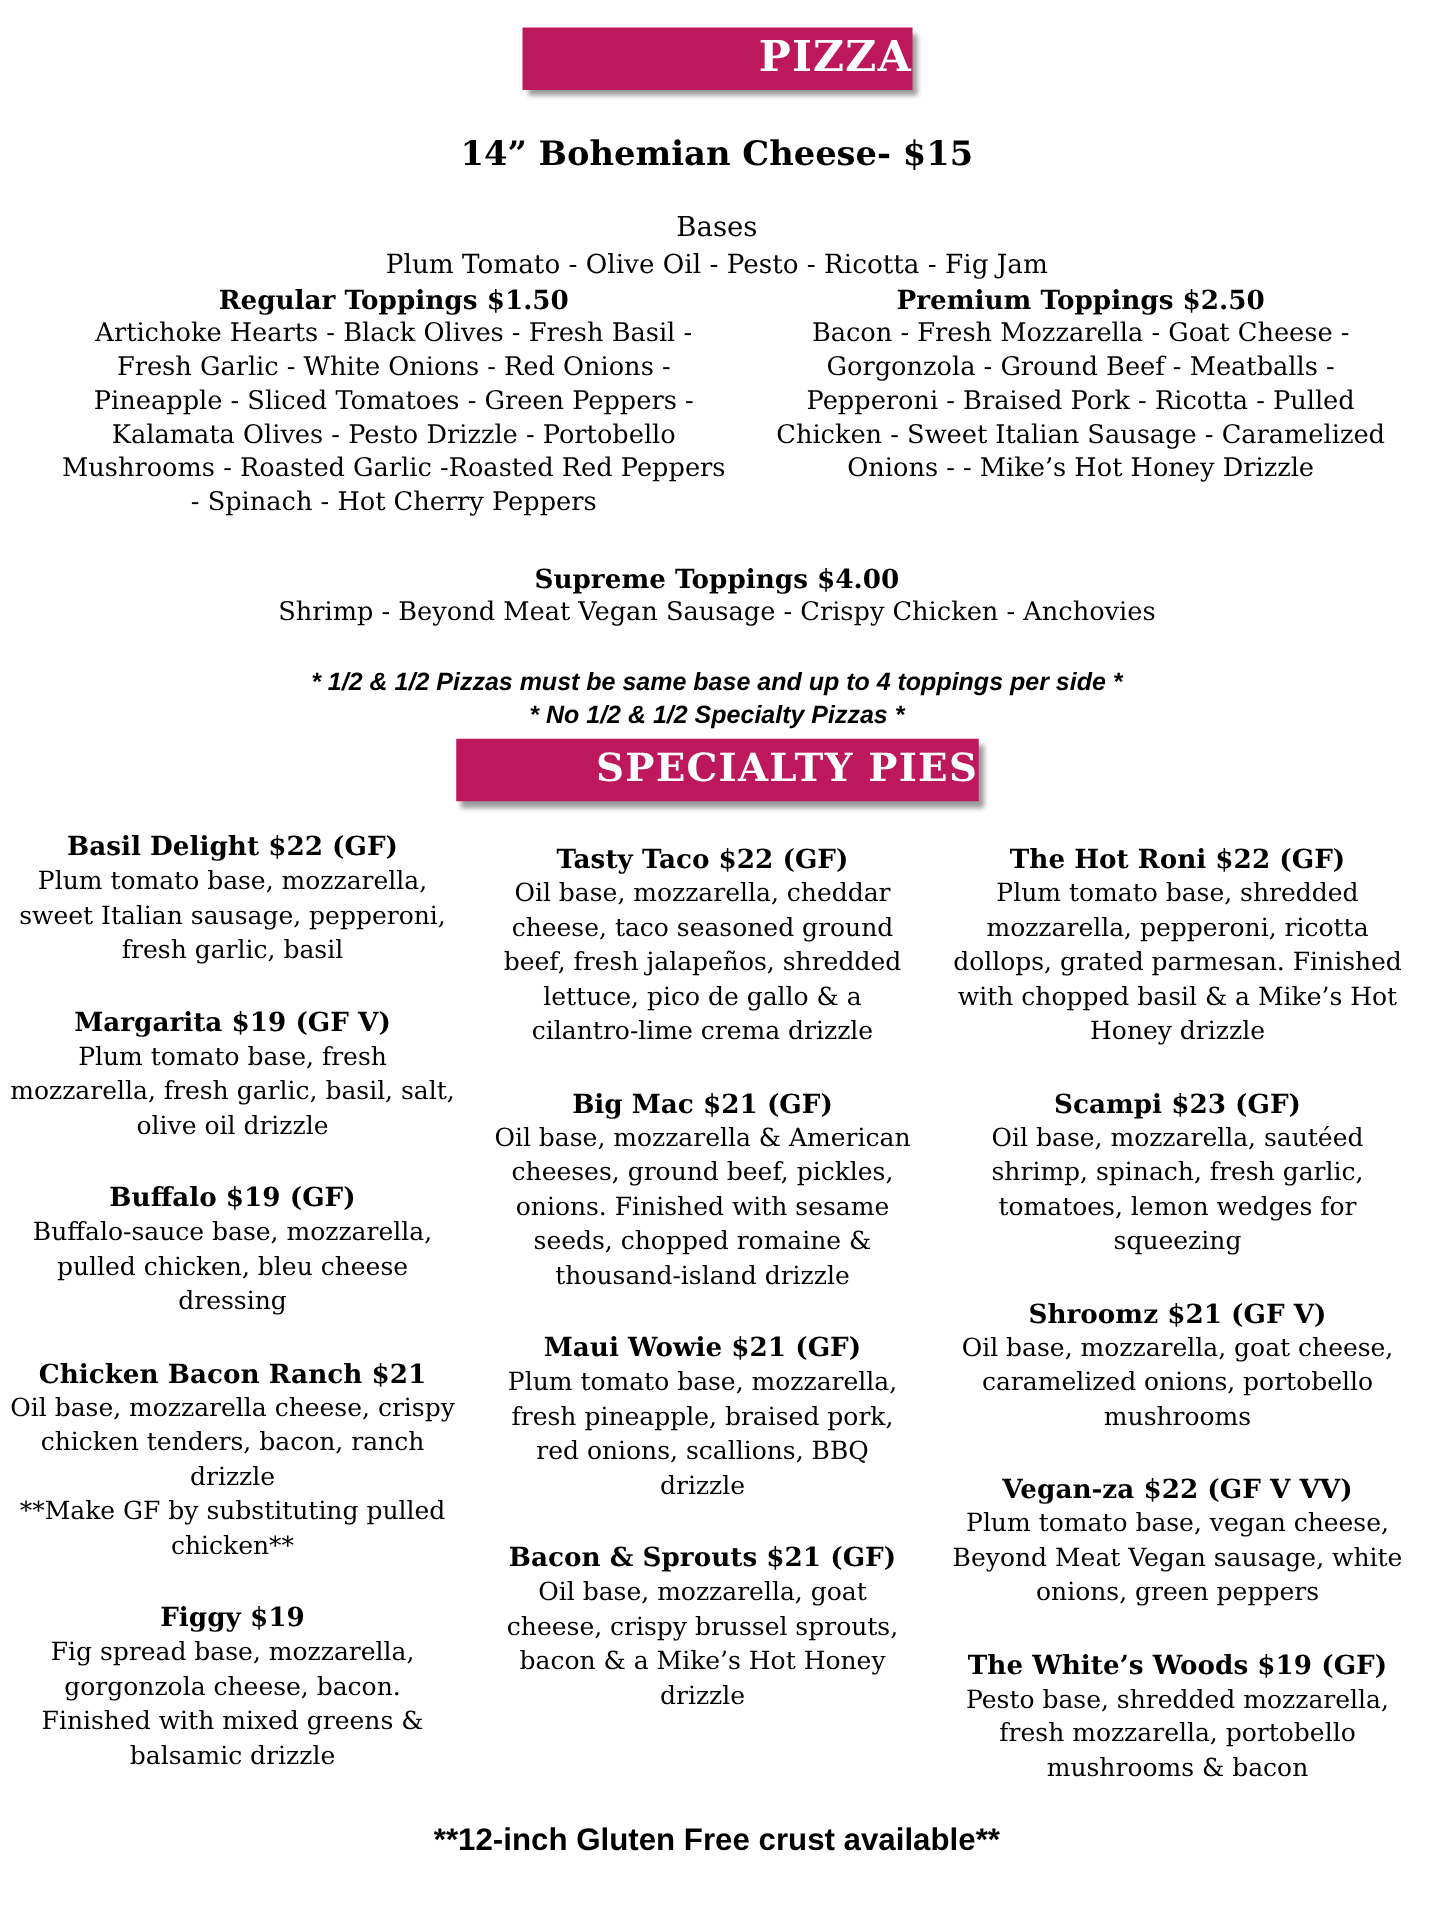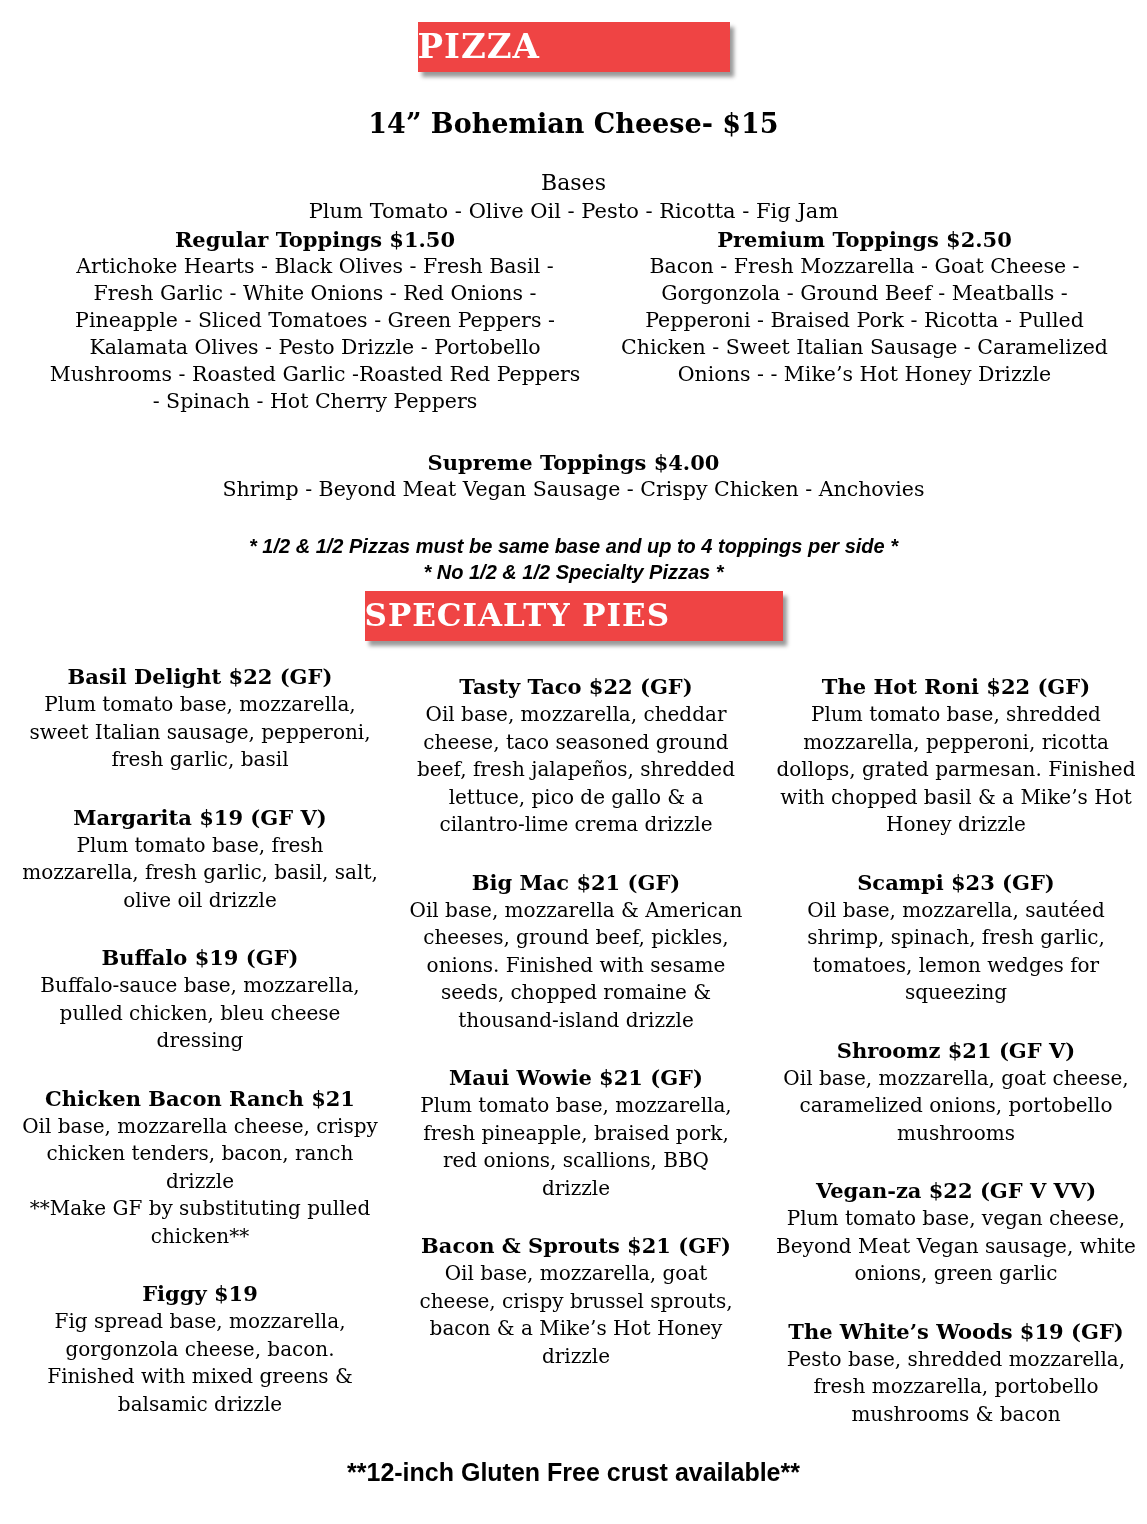--- a/index.html
+++ b/index.html
@@ -9,24 +9,24 @@
     color: #000000;
   }
   body {
     width: 1147px;
     height: 1524px;
     overflow: hidden;
     font-family: "DejaVu Serif", serif;
     box-sizing: border-box;
   }
   .banner {
-    background: #ef4444;
+    background: #be185d;
     color: #ffffff;
     font-weight: bold;
-    text-align: left;
+    text-align: right;
     box-shadow: 4px 5px 4px #9a9a9a;
   }
   #pizza-banner {
     width: 312px;
     margin: 22px auto 0 auto;
     font-size: 34px;
     line-height: 46px;
     padding: 1px 0 3px 0;
     letter-spacing: 1px;
   }
@@ -76,21 +76,21 @@
     margin-top: 30px;
     font-family: "Liberation Sans", sans-serif;
     font-weight: bold;
     font-style: italic;
     font-size: 20px;
     line-height: 26px;
   }
   #specialty-columns {
     margin-top: 22px;
     display: flex;
-    padding-left: 22px;
+    padding-left: 8px;
   }
   .pie-column {
     display: flex;
     flex-direction: column;
     text-align: center;
   }
   #pie-column-left  { width: 356px; }
   #pie-column-mid   { width: 340px; margin-left: 28px; padding-top: 10px; }
   #pie-column-right { width: 364px; margin-left: 28px; padding-top: 10px; }
   .pie { margin-bottom: 30px; }
@@ -200,21 +200,21 @@
     <div class="pie">
       <div class="pie-name">Scampi $23 (GF)</div>
       <div class="pie-desc">Oil base, mozzarella, sautéed shrimp, spinach, fresh garlic, tomatoes, lemon wedges for squeezing</div>
     </div>
     <div class="pie">
       <div class="pie-name">Shroomz $21 (GF V)</div>
       <div class="pie-desc">Oil base, mozzarella, goat cheese, caramelized onions, portobello mushrooms</div>
     </div>
     <div class="pie">
       <div class="pie-name">Vegan-za $22 (GF V VV)</div>
-      <div class="pie-desc">Plum tomato base, vegan cheese, Beyond Meat Vegan sausage, white onions, green garlic</div>
+      <div class="pie-desc">Plum tomato base, vegan cheese, Beyond Meat Vegan sausage, white onions, green peppers</div>
     </div>
     <div class="pie">
       <div class="pie-name">The White’s Woods $19 (GF)</div>
       <div class="pie-desc">Pesto base, shredded mozzarella, fresh mozzarella, portobello mushrooms &amp; bacon</div>
     </div>
   </div>
 
 </div>
 
 <div class="center" id="footer-note">**12-inch Gluten Free crust available**</div>

